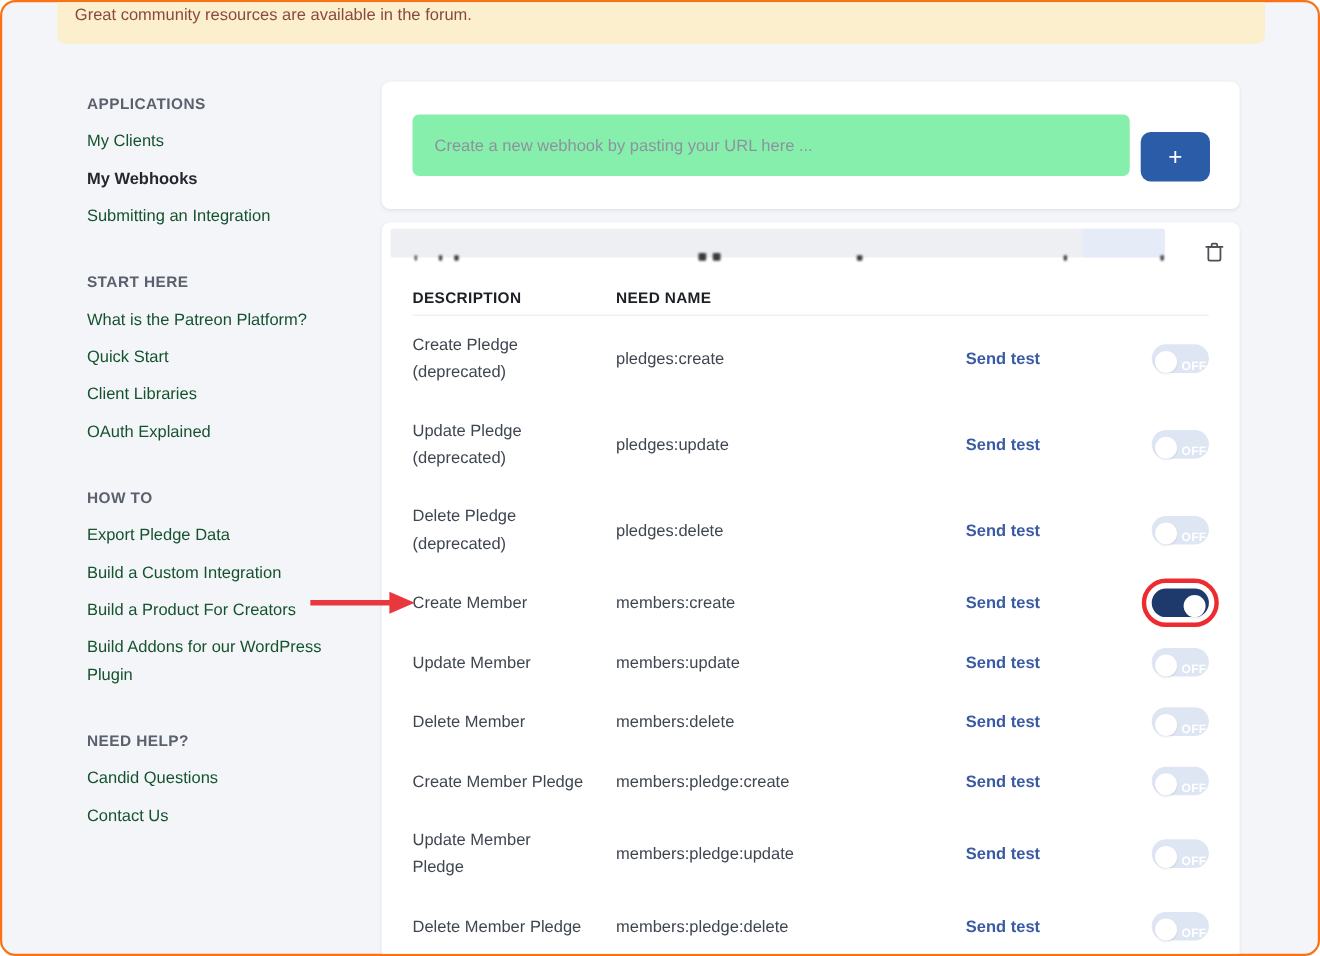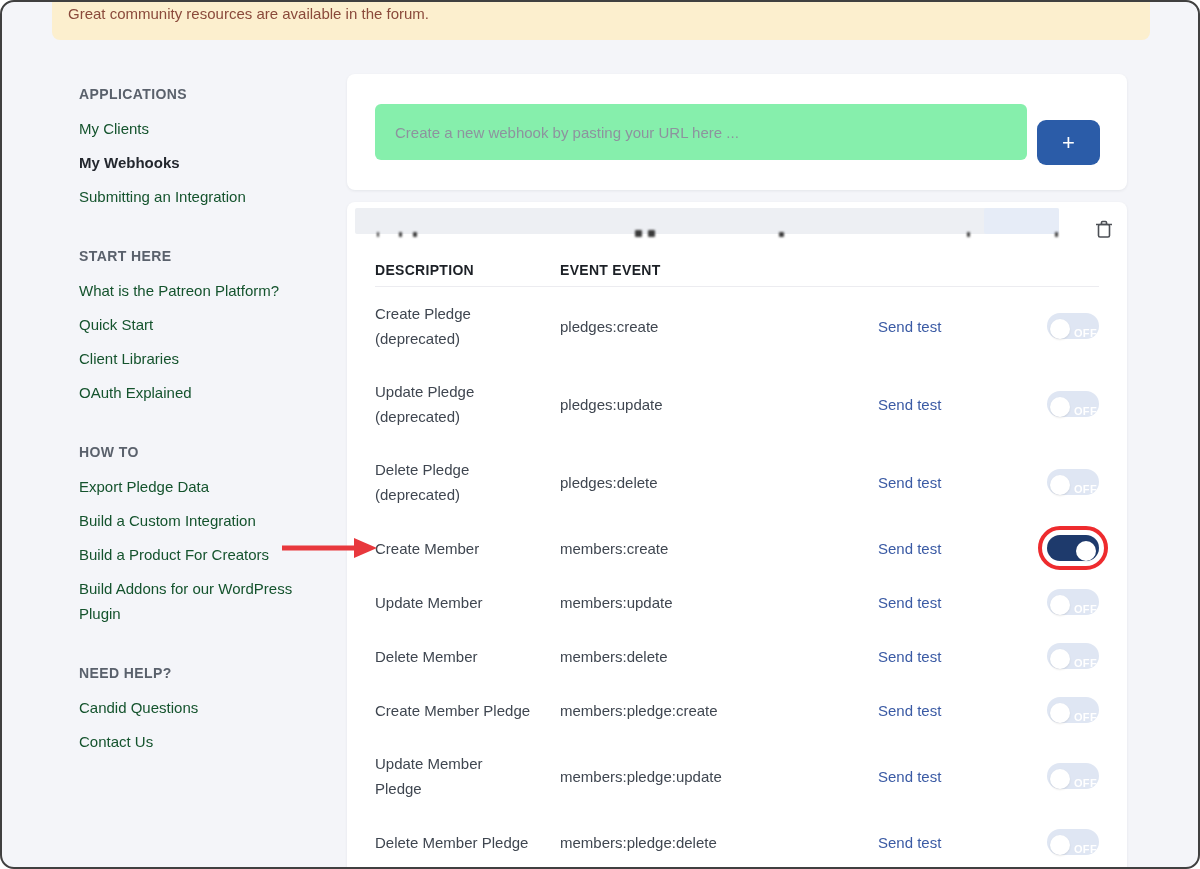--- a/index.html
+++ b/index.html
@@ -1,20 +1,20 @@
 <!DOCTYPE html>
 <html><head>
 <meta charset="utf-8">
 <style>
   * { box-sizing: border-box; }
   html,body { margin:0; padding:0; background:#ffffff; }
   body { width:1200px; height:869px; position:relative; font-family:"Liberation Sans", sans-serif; }
   .frame {
     position:absolute; inset:0; background:#f4f5f9;
-    border:2px solid #404040; border-radius:14px; overflow:hidden;
+    border:2px solid #f97316; border-radius:14px; overflow:hidden;
   }
 
   
   .banner {
     position:absolute; left:50px; width:1098px; top:-16px; height:54px;
     background:#fcefce; border-radius:8px; display:flex; align-items:center;
     padding-left:16px;
   }
   .banner-text { color:#8a4a3b; font-size:15px; }
 
@@ -72,21 +72,21 @@
   .table-wrap { padding:0 28px; }
   .thead { display:flex; padding:12px 0 8px 0; border-bottom:1px solid #ececf0; }
   .th { font-size:14px; font-weight:bold; color:#1c2026; letter-spacing:0.3px; }
   .th-desc { width:185px; }
   .th-event { width:318px; }
 
   .trow { display:flex; align-items:center; padding:14px 0; position:relative; }
   .cell { font-size:15px; color:#3f4650; line-height:25px; }
   .cell-desc { width:185px; white-space:pre-line; padding-right:10px; }
   .cell-event { width:318px; }
-  .cell-send { flex:1; }
+  .cell-send { flex:1;font-weight:bold; }
   .send-link { color:#3a5aa4; cursor:pointer; text-decoration:none; font-size:15px; }
   .cell-tog { width:52px; display:flex; justify-content:flex-end; }
 
   
   .toggle {
     width:52px; height:26px; border-radius:13px; background:#dfe6f3;
     display:flex; align-items:flex-end; cursor:pointer; position:relative; flex-shrink:0;
   }
   .knob {
     width:20px; height:20px; border-radius:50%; background:#ffffff; margin:0 3px;
@@ -163,21 +163,21 @@
           <rect x="3.5" y="5.5" width="11" height="12.5" rx="1.5"></rect>
           <line x1="1" y1="5.5" x2="17" y2="5.5"></line>
           <path d="M6.5 5.5 V3.5 a1 1 0 0 1 1-1 h3 a1 1 0 0 1 1 1 V5.5"></path>
         </g>
       </svg>
     </div>
 
     <div class="table-wrap">
       <div class="thead">
         <div class="th th-desc">DESCRIPTION</div>
-        <div class="th th-event">EVENT EVENT</div>
+        <div class="th th-event">NEED NAME</div>
       </div>
 
       <div class="trow">
         <div class="cell cell-desc">Create Pledge
 (deprecated)</div>
         <div class="cell cell-event">pledges:create</div>
         <div class="cell cell-send"><a class="send-link">Send test</a></div>
         <div class="cell-tog">
             <div class="toggle">
               <span class="knob"></span>

